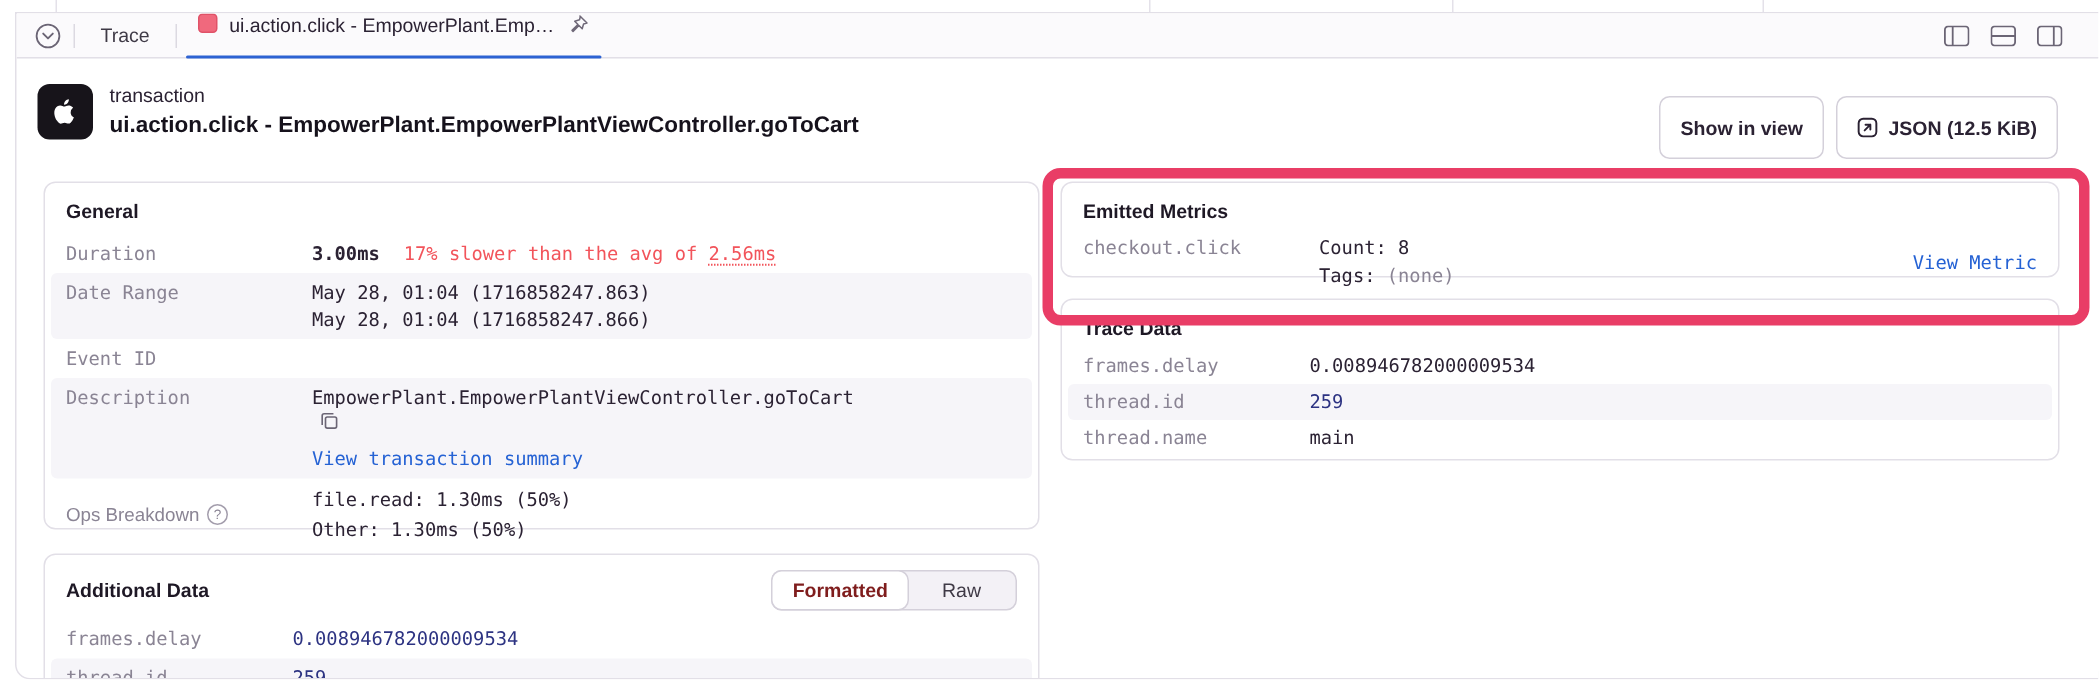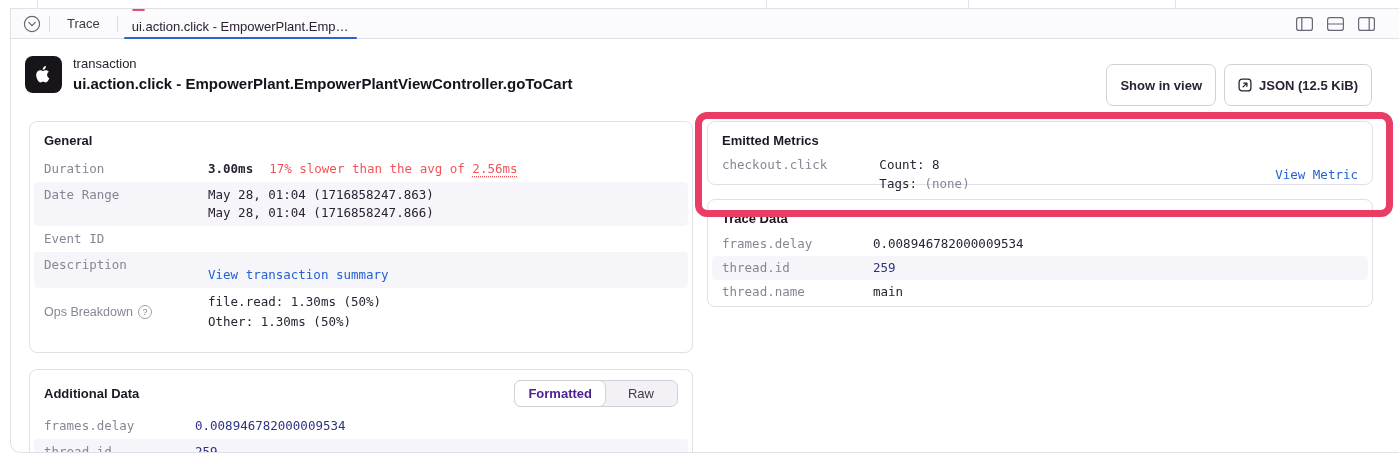--- a/index.html
+++ b/index.html
@@ -23,21 +23,21 @@
   }
 
   
   .tab-bar {
     height:30px; background:#fbfafc; border-bottom:1px solid #e2dfe7;
     display:flex; align-items:center; padding:0 14px 0 6px;
   }
   .icon-btn { display:flex; align-items:center; justify-content:center; padding:2px 6px; cursor:pointer; }
   .tb-divider { width:1px; height:16px; background:#dcd9e1; margin:0 2px; }
   .tab-trace { padding:0 15px; font-size:13px; color:#3f3a46; height:100%; display:flex; align-items:center; }
-  .tab-active { position:relative; height:100%; display:flex; align-items:flex-start; gap:8px; padding:0 10px 0 12px;flex-direction:column; }
+  .tab-active { position:relative; height:100%; display:flex; align-items:flex-start; gap:8px; padding:0 10px 0 12px; }
   .tab-square { width:13px; height:13px; border-radius:3px; background:#f0697d; border:1px solid #e05268; }
   .tab-label { font-size:13px; color:#2b2233; white-space:nowrap; }
   .tab-underline { position:absolute; left:4px; right:2px; bottom:-1px; height:2px; background:#2d62d2; border-radius:1px; }
   .tb-spacer { flex:1; }
   .layout-icons { display:flex; gap:14px; margin-right:10px; }
 
   
   .header { position:absolute; left:14px; top:47px; display:flex; gap:11px; }
   .apple-badge { width:37px; height:37px; background:#17141a; border-radius:8px; display:flex; align-items:center; justify-content:center; flex:none; }
   .event-type { font-size:13px; color:#2b2233; line-height:16px; }
@@ -79,21 +79,21 @@
   .em-row { display:flex; padding:2px 14px 12px; font-size:12.5px; line-height:19px; }
   .em-name { color:#8a8494; margin-right:16px; }
   .em-vals div { color:#2b2233; }
   .em-muted { color:#8a8494; }
   .em-link { margin-left:auto; align-self:center; color:#2562d4; cursor:pointer; }
 
   
   .ad-header { display:flex; align-items:center; justify-content:space-between; padding:10px 14px 6px; }
   .ad-title { font-size:13px; font-weight:700; color:#1e1825; }
   .seg { display:flex; border:1px solid #d4d0da; border-radius:7px; background:#f3f1f6; font-size:13px; }
-  .seg-active { background:#fff; border:1px solid #d4d0da; border-radius:7px; margin:-1px; padding:5px 13px; font-weight:700; color:#4c1d95; cursor:pointer; }
+  .seg-active { background:#fff; border:1px solid #d4d0da; border-radius:7px; margin:-1px; padding:5px 13px; font-weight:700; color:#7f1d1d; cursor:pointer; }
   .seg-item { padding:5px 23px; color:#3f3a46; cursor:pointer; }
 
   
   .annotation {
     position:absolute; left:684px; top:103px; width:698px; height:105px;
     border:7px solid #e93d66; border-radius:12px; z-index:20; pointer-events:none;
   }
   svg { display:block; }
 </style>
 </head>
@@ -184,20 +184,24 @@
             <div>May 28, 01:04 (1716858247.863)</div>
             <div>May 28, 01:04 (1716858247.866)</div>
           </span>
         </div>
         <div class="kv-row mono">
           <span class="kv-key w128">Event ID</span>
         </div>
         <div class="kv-row alt mono">
           <span class="kv-key w128">Description</span>
           <span class="kv-val">
+            <div><span>EmpowerPlant.EmpowerPlantViewController.goToCart</span><svg class="copy-icon" width="13" height="13" viewBox="0 0 13 13">
+                  <rect x="4" y="4" width="7.4" height="7.4" rx="1.2" fill="none" stroke="#6b6575" stroke-width="1.1"></rect>
+                  <path d="M9.3 1.8 H3.1 C2.4 1.8 1.8 2.4 1.8 3.1 V9.3" fill="none" stroke="#6b6575" stroke-width="1.1"></path>
+                </svg></div>
             <div style="margin-top:10px"><span class="mono-link">View transaction summary</span></div>
           </span>
         </div>
         <div class="kv-row mono" style="line-height:20px">
           <span class="kv-key w128 key-sans">
               <span>Ops Breakdown</span>
               <span class="help-icon">?</span>
             </span>
           <span class="kv-val">
             <div>file.read: 1.30ms (50%)</div>

